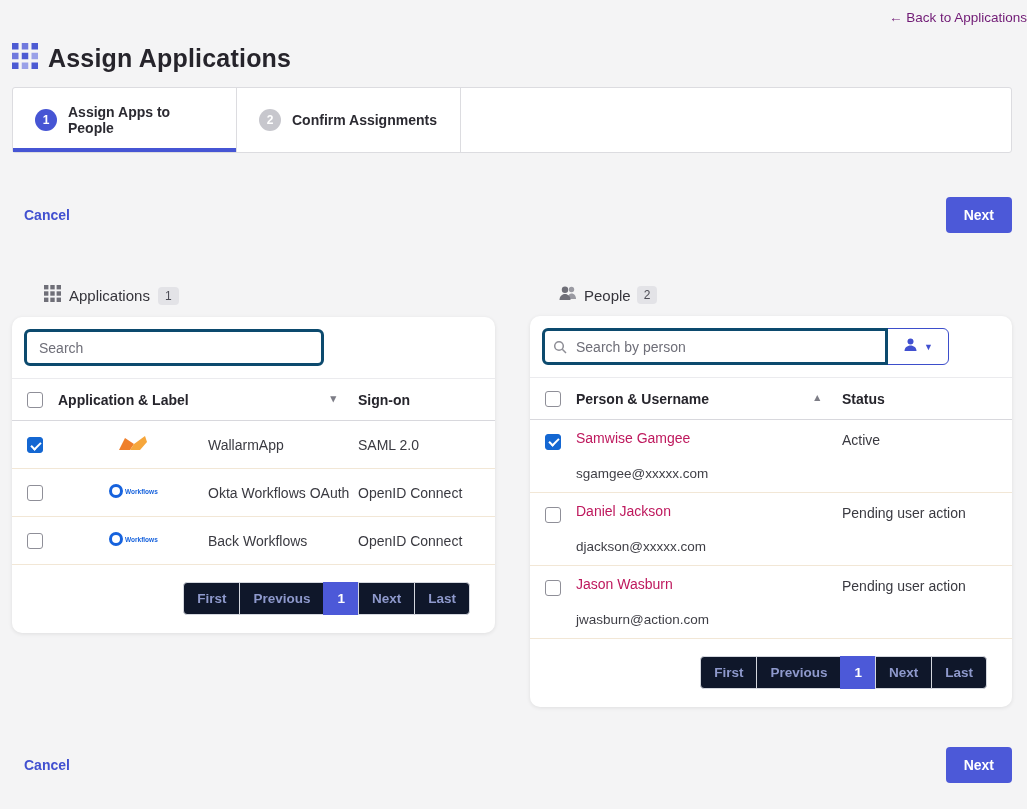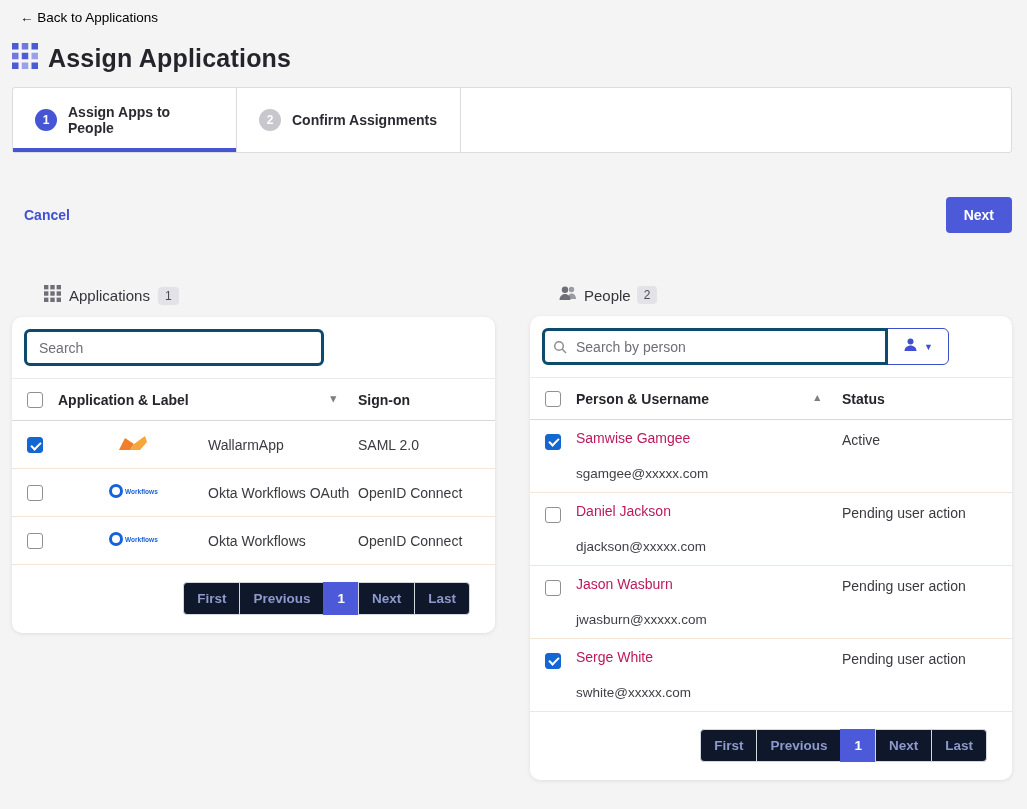--- a/index.html
+++ b/index.html
@@ -1,19 +1,19 @@
 <!DOCTYPE html>
 <html><head>
 <meta charset="utf-8">
 <style>
   * { box-sizing: border-box; margin: 0; padding: 0; }
   body { font-family: "Liberation Sans", sans-serif; background: #f4f4f5; }
   .page { width: 1027px; height: 809px; position: relative; overflow: hidden; background: #f4f4f5; }
 
-  .back-link { padding: 10px 0 0 20px; font-size: 13.5px; color: #000000; cursor: pointer; }
+  .back-link { padding: 10px 0 0 20px; font-size: 13.5px; color: #701a75; cursor: pointer; text-align: right; }
 
   .title-row { display: flex; align-items: center; gap: 10px; margin: 18px 0 14px 12px; }
   .page-title { font-size: 25px; font-weight: bold; color: #26242b; letter-spacing: .2px; }
 
   .tab-bar { margin: 0 15px 0 12px; background: #fff; border: 1px solid #dcdce0; border-radius: 3px; display: flex; height: 66px; }
   .tab { display: flex; align-items: center; gap: 11px; padding: 0 22px; border-right: 1px solid #dcdce0; position: relative; width: 224px; cursor: pointer; }
   .tab.active::after { content:""; position:absolute; left:0; right:0; bottom:0; height:4px; background:#4655d4; }
   .tab-num { width: 22px; height: 22px; border-radius: 50%; background: #4655d4; color: #fff; display: flex; align-items: center; justify-content: center; font-size: 12px; font-weight: bold; flex: none; }
   .tab.inactive .tab-num { background: #c7c7cd; }
   .tab-label { font-weight: bold; font-size: 14px; color: #2b2a31; }
@@ -181,21 +181,21 @@
             <tr>
               <td class="cb-col"><span class="cb"></span></td>
               <td class="logo-col">
                 <span>
                   <svg width="50" height="18" viewBox="0 0 50 18">
                     <circle cx="8" cy="9" r="5.5" fill="none" stroke="#1662dd" stroke-width="3"></circle>
                     <text x="17" y="11.5" font-size="6.5" fill="#1662dd" font-weight="bold" font-family="Liberation Sans, sans-serif">Workflows</text>
                   </svg>
                 </span>
               </td>
-              <td class="name">Okta Workflows</td>
+              <td class="name">Back Workflows</td>
               <td class="signon">OpenID Connect</td>
             </tr>
           </tbody>
         </table>
 
         <div class="pager-row">
           <div class="pager">
             <div class="pager-cell">First</div>
             <div class="pager-cell">Previous</div>
             <div class="pager-cell active">1</div>
@@ -272,31 +272,21 @@
                   <div class="person-username">djackson@xxxxx.com</div>
                 </div>
               </td>
               <td class="status-cell">Pending user action</td>
             </tr>
             <tr>
               <td class="cb-col"><span class="cb"></span></td>
               <td>
                 <div class="person-cell">
                   <div class="person-name">Jason Wasburn</div>
-                  <div class="person-username">jwasburn@xxxxx.com</div>
-                </div>
-              </td>
-              <td class="status-cell">Pending user action</td>
-            </tr>
-            <tr>
-              <td class="cb-col"><span class="cb checked"></span></td>
-              <td>
-                <div class="person-cell">
-                  <div class="person-name">Serge White</div>
-                  <div class="person-username">swhite@xxxxx.com</div>
+                  <div class="person-username">jwasburn@action.com</div>
                 </div>
               </td>
               <td class="status-cell">Pending user action</td>
             </tr>
           </tbody>
         </table>
 
         <div class="pager-row">
           <div class="pager">
             <div class="pager-cell">First</div>

